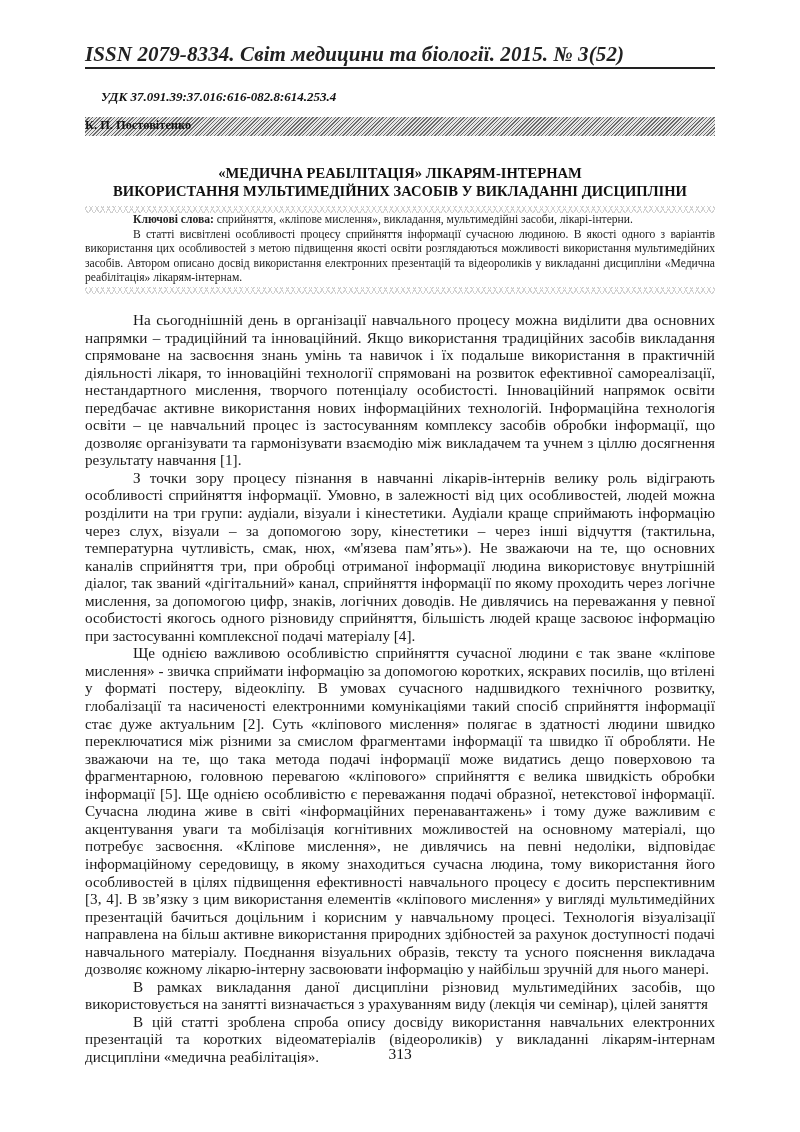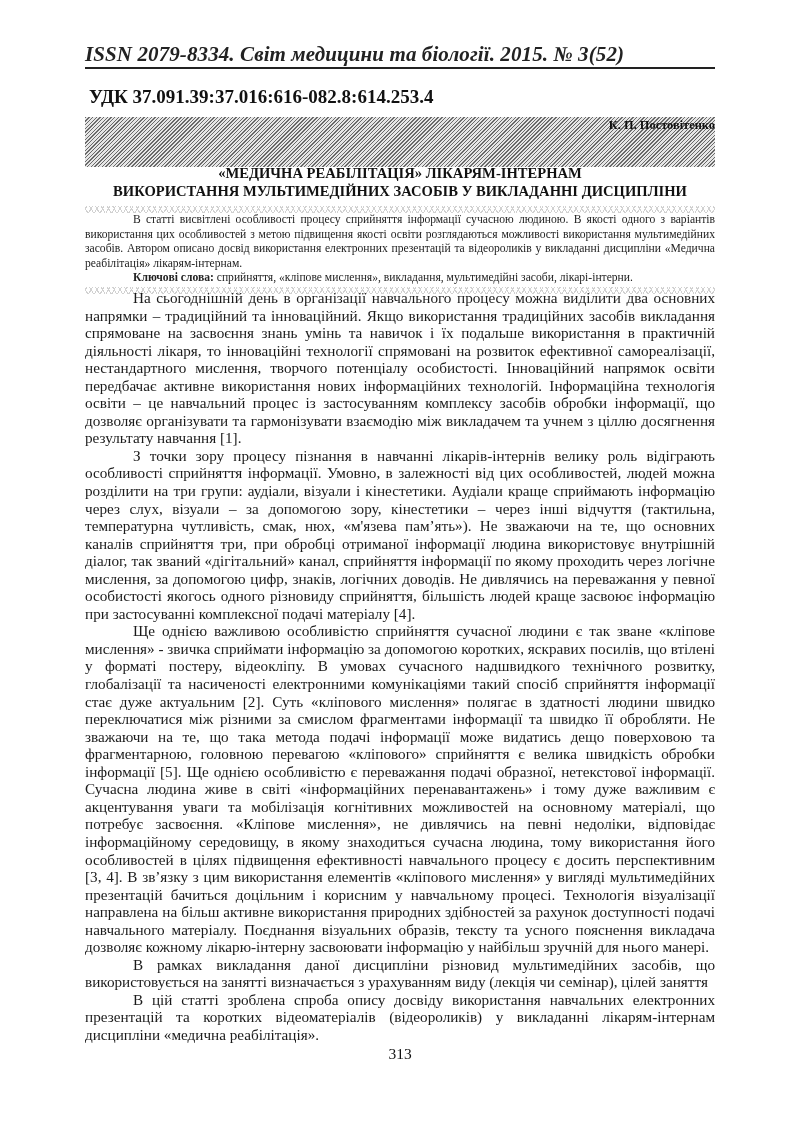--- a/index.html
+++ b/index.html
@@ -36,42 +36,43 @@
   .header-rule {
     position: absolute;
     left: 0;
     top: 67px;
     width: 630px;
     height: 2px;
     background: #222;
   }
   .udk {
     position: absolute;
-    left: 4px;
+    left: 16px;
     top: 89px;
     font-weight: bold;
-    font-size: 19px;
+    font-size: 13px;
     line-height: 16px;
     color: #111;
+    font-style: italic;
   }
   .author-box {
     position: absolute;
     left: 0;
     top: 117px;
     width: 630px;
-    height: 50px;
+    height: 19px;
     background-color: #d8d8d8;
     background-image: repeating-linear-gradient(
       135deg,
       #6a6a6a 0px,
       #6a6a6a 1px,
       #e6e6e6 1px,
       #e6e6e6 2.6px
     );
-    text-align: right;
+    text-align: left;
     font-weight: bold;
     font-size: 12.4px;
     line-height: 15.5px;
     color: #111;
   }
   .author-box .line {
     display: block;
   }
   .author-name { padding-top: 1px; }
   .title {
@@ -110,21 +111,21 @@
   .abstract p {
     margin: 0;
     text-indent: 48px;
   }
   .abstract .kw-label {
     font-weight: bold;
   }
   .body-text {
     position: absolute;
     left: 0;
-    top: 289px;
+    top: 311px;
     width: 630px;
     font-size: 15.2px;
     line-height: 17.55px;
     text-align: justify;
     color: #1a1a1a;
   }
   .body-text p {
     margin: 0;
     text-indent: 48px;
   }
@@ -154,22 +155,22 @@
   </div>
 
   <div class="title">
     <div>«МЕДИЧНА РЕАБІЛІТАЦІЯ» ЛІКАРЯМ-ІНТЕРНАМ</div>
     <div>ВИКОРИСТАННЯ МУЛЬТИМЕДІЙНИХ ЗАСОБІВ У ВИКЛАДАННІ ДИСЦИПЛІНИ</div>
   </div>
 
   <div class="wavy wavy-top"></div>
 
   <div class="abstract">
+    <p><span class="kw-label">Ключові слова:</span> <span>сприйняття, «кліпове мислення», викладання, мультимедійні засоби, лікарі-інтерни.</span></p>
     <p>В статті висвітлені особливості процесу сприйняття інформації сучасною людиною. В якості одного з варіантів використання цих особливостей з метою підвищення якості освіти розглядаються можливості використання мультимедійних засобів. Автором описано досвід використання електронних презентацій та відеороликів у викладанні дисципліни «Медична реабілітація» лікарям-інтернам.</p>
-    <p><span class="kw-label">Ключові слова:</span> <span>сприйняття, «кліпове мислення», викладання, мультимедійні засоби, лікарі-інтерни.</span></p>
   </div>
 
   <div class="wavy wavy-bottom"></div>
 
   <div class="body-text">
     <p>На сьогоднішній день в організації навчального процесу можна виділити два основних напрямки – традиційний та інноваційний. Якщо використання традиційних засобів викладання спрямоване на засвоєння знань умінь та навичок і їх подальше використання в практичній діяльності лікаря, то інноваційні технології спрямовані на розвиток ефективної самореалізації, нестандартного мислення, творчого потенціалу особистості. Інноваційний напрямок освіти передбачає активне використання нових інформаційних технологій. Інформаційна технологія освіти – це навчальний процес із застосуванням комплексу засобів обробки інформації, що дозволяє організувати та гармонізувати взаємодію між викладачем та учнем з ціллю досягнення результату навчання [1].</p>
     <p>З точки зору процесу пізнання в навчанні лікарів-інтернів велику роль відіграють особливості сприйняття інформації. Умовно, в залежності від цих особливостей, людей можна розділити на три групи: аудіали, візуали і кінестетики. Аудіали краще сприймають інформацію через слух, візуали – за допомогою зору, кінестетики – через інші відчуття (тактильна, температурна чутливість, смак, нюх, «м'язева пам’ять»). Не зважаючи на те, що основних каналів сприйняття три, при обробці отриманої інформації людина використовує внутрішній діалог, так званий «дігітальний» канал, сприйняття інформації по якому проходить через логічне мислення, за допомогою цифр, знаків, логічних доводів. Не дивлячись на переважання у певної особистості якогось одного різновиду сприйняття, більшість людей краще засвоює інформацію при застосуванні комплексної подачі матеріалу [4].</p>
     <p>Ще однією важливою особливістю сприйняття сучасної людини є так зване «кліпове мислення» - звичка сприймати інформацію за допомогою коротких, яскравих посилів, що втілені у форматі постеру, відеокліпу. В умовах сучасного надшвидкого технічного розвитку, глобалізації та насиченості електронними комунікаціями такий спосіб сприйняття інформації стає дуже актуальним [2]. Суть «кліпового мислення» полягає в здатності людини швидко переключатися між різними за смислом фрагментами інформації та швидко її обробляти. Не зважаючи на те, що така метода подачі інформації може видатись дещо поверховою та фрагментарною, головною перевагою «кліпового» сприйняття є велика швидкість обробки інформації [5]. Ще однією особливістю є переважання подачі образної, нетекстової інформації. Сучасна людина живе в світі «інформаційних перенавантажень» і тому дуже важливим є акцентування уваги та мобілізація когнітивних можливостей на основному матеріалі, що потребує засвоєння. «Кліпове мислення», не дивлячись на певні недоліки, відповідає інформаційному середовищу, в якому знаходиться сучасна людина, тому використання його особливостей в цілях підвищення ефективності навчального процесу є досить перспективним [3, 4]. В зв’язку з цим використання елементів «кліпового мислення» у вигляді мультимедійних презентацій бачиться доцільним і корисним у навчальному процесі. Технологія візуалізації направлена на більш активне використання природних здібностей за рахунок доступності подачі навчального матеріалу. Поєднання візуальних образів, тексту та усного пояснення викладача дозволяє кожному лікарю-інтерну засвоювати інформацію у найбільш зручній для нього манері.</p>
     <p>В рамках викладання даної дисципліни різновид мультимедійних засобів, що використовується на занятті визначається з урахуванням виду (лекція чи семінар), цілей заняття</p>
     <p>В цій статті зроблена спроба опису досвіду використання навчальних електронних презентацій та коротких відеоматеріалів (відеороликів) у викладанні лікарям-інтернам дисципліни «медична реабілітація».</p>

